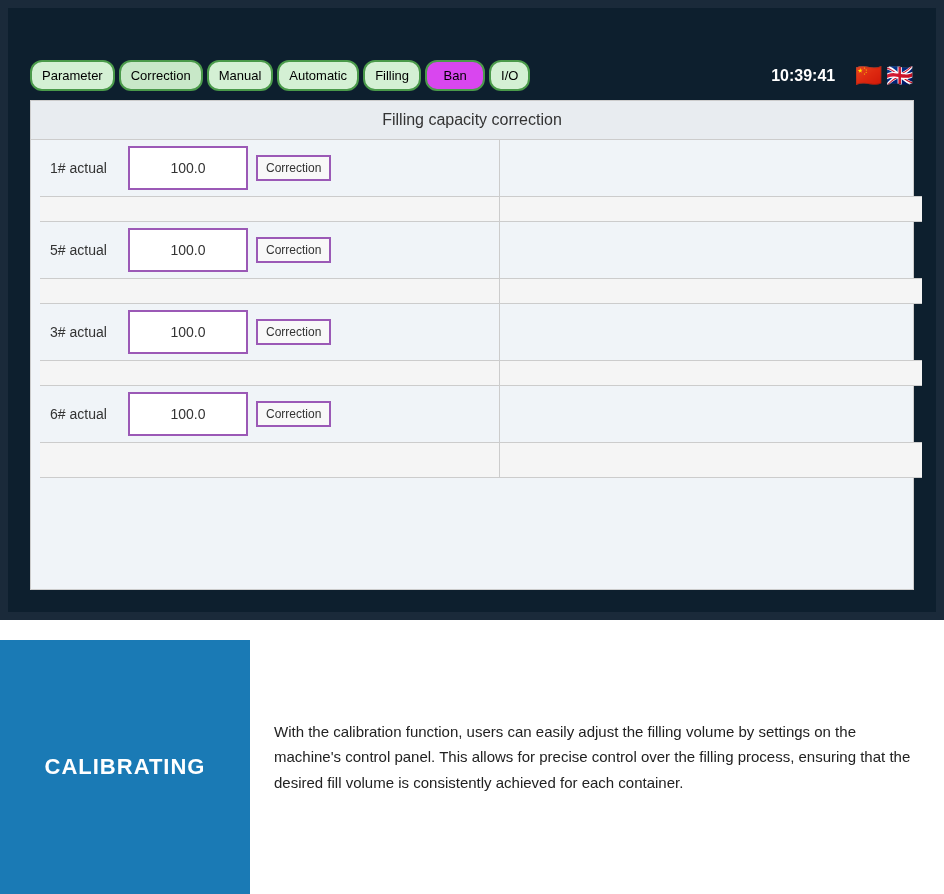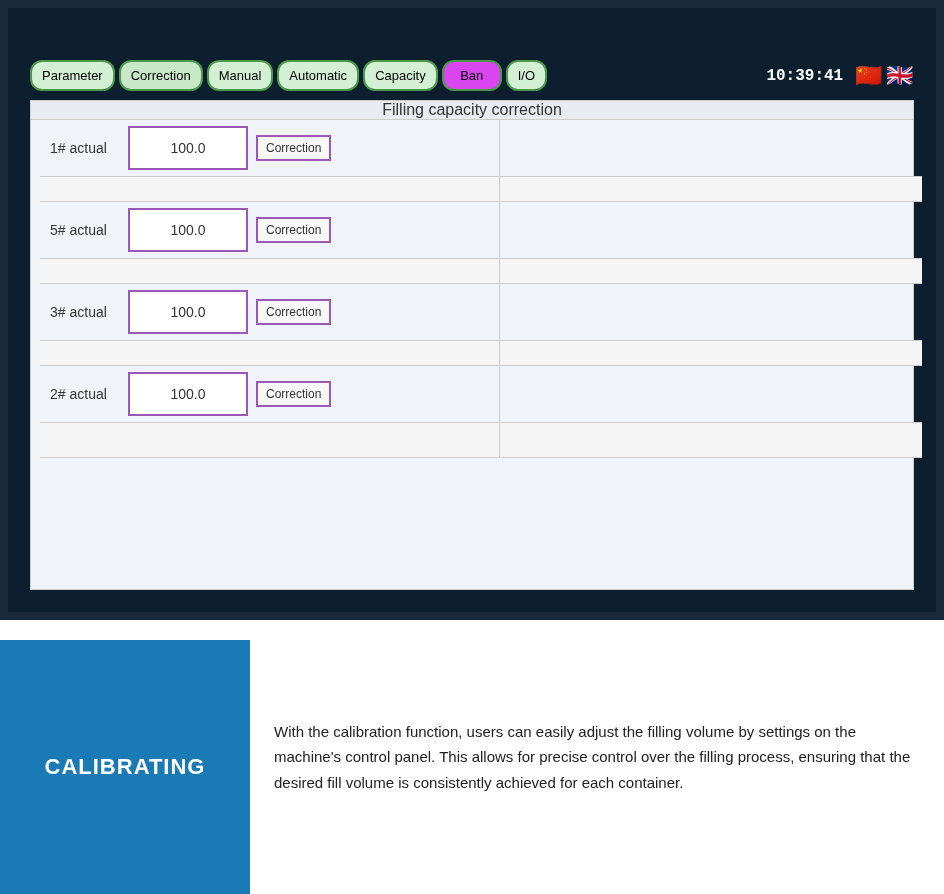--- a/index.html
+++ b/index.html
@@ -68,22 +68,21 @@
       min-width: 60px;
       text-align: center;
     }
 
     .nav-spacer { flex: 1; }
 
     .time-display {
       color: #fff;
       font-size: 16px;
       font-weight: bold;
-      margin-right: 8px;
-      font-family: Liberation Mono, monospace;
+      margin-right: 16px;
     }
 
     .flags {
       display: flex;
       gap: 4px;
       align-items: center;
     }
 
     
     .main-content {
@@ -91,20 +90,21 @@
       top: 100px;
       left: 30px;
       right: 30px;
       bottom: 30px;
       background: #f0f4f8;
       border: 1px solid #ccc;
     }
 
     .content-title {
       text-align: center;
+      padding: 10px;
       font-size: 16px;
       color: #333;
       background: #e8ecf0;
       border-bottom: 1px solid #ccc;
     }
 
     .table-area {
       width: 100%;
       margin-left: 9px;
     }
@@ -211,21 +211,21 @@
   <div class="watermark watermark-2">ZONESUN</div>
   <div class="watermark watermark-3">ZONESUN</div>
   <div class="watermark watermark-4">ZONESUN</div>
   <div class="watermark watermark-5">ZONESUN</div>
 
   <div class="nav-bar">
     <div class="nav-tab">Parameter</div>
     <div class="nav-tab active">Correction</div>
     <div class="nav-tab">Manual</div>
     <div class="nav-tab">Automatic</div>
-    <div class="nav-tab">Capacity</div>
+    <div class="nav-tab">Filling</div>
     <div class="nav-tab ban">Ban</div>
     <div class="nav-tab">I/O</div>
     <div class="nav-spacer"></div>
     <div class="time-display">10:39:41</div>
     <div class="flags">
       <span style="font-size:22px;">🇨🇳</span>
       <span style="font-size:22px;">🇬🇧</span>
     </div>
   </div>
 
@@ -267,21 +267,21 @@
         </div>
         <div class="right-cell"></div>
       </div>
       <div class="table-row sub-row">
         <div class="left-cell" style="border-right:1px solid #ccc;"></div>
         <div class="right-cell"></div>
       </div>
 
       <div class="table-row">
         <div class="left-cell">
-          <span class="label-text">2# actual</span>
+          <span class="label-text">6# actual</span>
           <input class="value-input" type="text" value="100.0" style="">
           <button class="correction-btn">Correction</button>
         </div>
         <div class="right-cell"></div>
       </div>
       <div class="table-row sub-row" style="min-height:35px;">
         <div class="left-cell" style="border-right:1px solid #ccc;"></div>
         <div class="right-cell"></div>
       </div>
 

